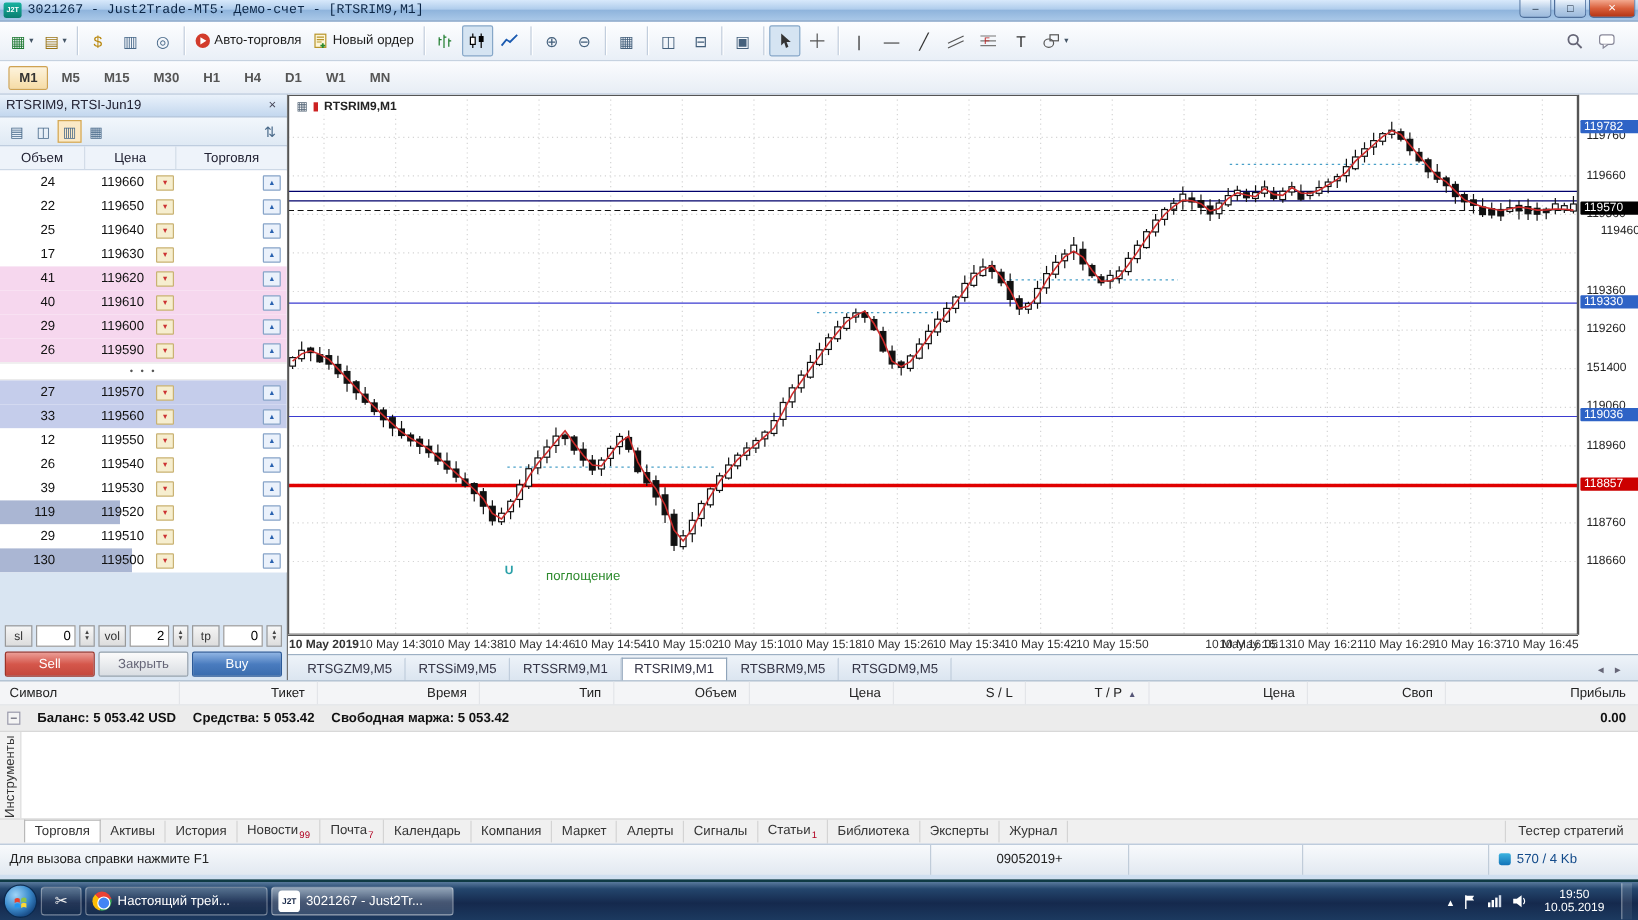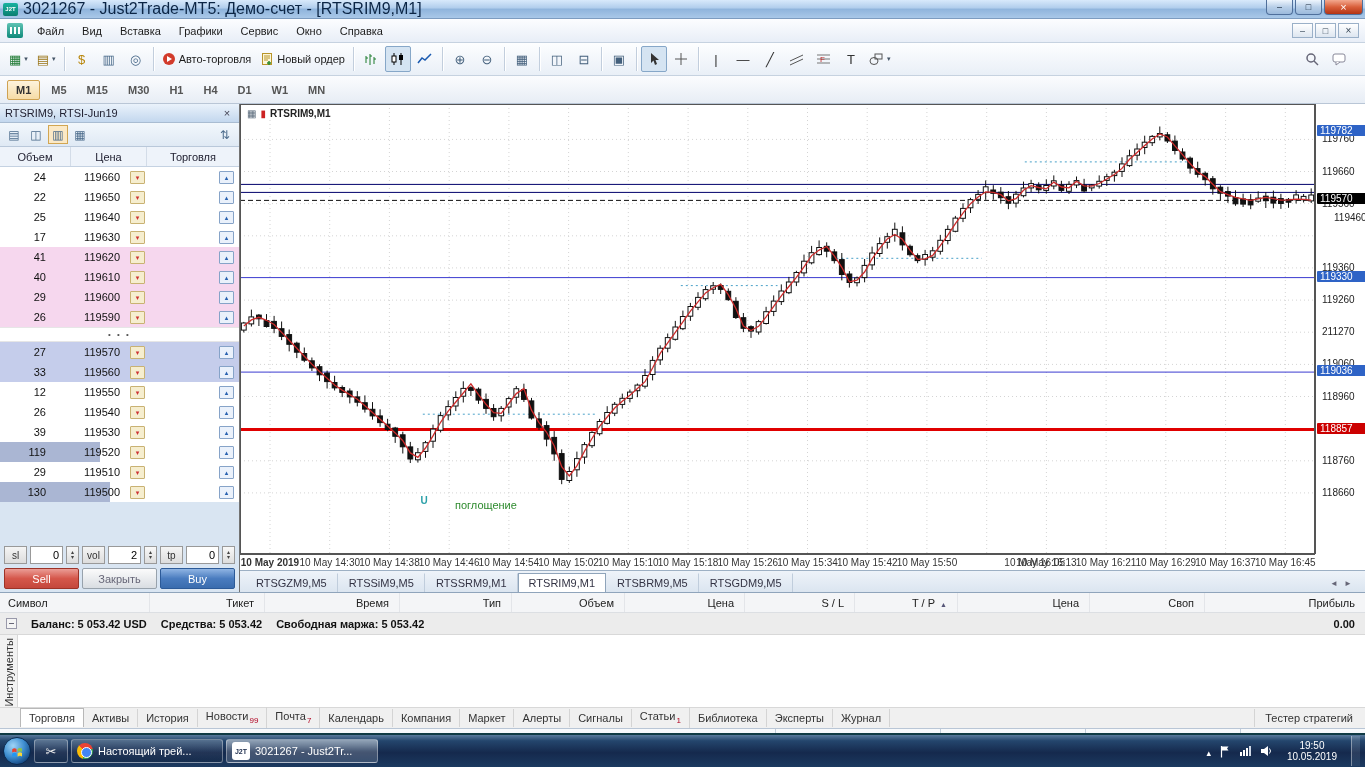--- a/index.html
+++ b/index.html
@@ -2,21 +2,21 @@
 <html><head>
 <meta charset="utf-8">
 <style>
 *{margin:0;padding:0;box-sizing:border-box;font-family:"Liberation Sans",sans-serif;}
 html,body{width:1365px;height:767px;overflow:hidden;background:#0f3a44;}
 .screen{width:1365px;height:767px;display:flex;flex-direction:column;}
 .window{height:735px;display:flex;flex-direction:column;background:#cfdff0;min-height:0;}
 
 .titlebar{flex:0 0 18px;background:linear-gradient(180deg,#d8e9fb 0%,#b0cdec 45%,#8fb4dc 50%,#a9c8e8 100%);display:flex;align-items:center;padding:0 3px;position:relative;border-bottom:1px solid #7d9cc0;}
 .app-icon{width:15px;height:13px;background:linear-gradient(#18b2a0,#0b7e70);color:#fff;font-size:6px;font-weight:bold;display:flex;align-items:center;justify-content:center;margin-right:5px;border-radius:2px;}
-.title-text{font-size:16px;color:#0b2545;}
+.title-text{font-size:11px;color:#0b2545;font-family:Liberation Mono, monospace;}
 .title-btns{position:absolute;right:2px;top:0;display:flex;}
 .tbtn{width:27px;height:15px;border:1px solid #4f6f9b;border-top:none;border-radius:0 0 4px 4px;background:linear-gradient(#eef5fd,#b8cfe8 50%,#9cbadc);display:flex;align-items:center;justify-content:center;font-size:9px;color:#123;margin-left:2px;}
 .tb-min::after{content:"–";}
 .tb-max::after{content:"□";}
 .tb-close{background:linear-gradient(#f3a98f,#d95f3b 50%,#b33414);color:#fff;width:39px;}
 .tb-close::after{content:"×";font-size:11px;}
 
 .menubar{flex:0 0 24px;background:linear-gradient(#fcfdff,#e8eef7);display:flex;align-items:center;border-bottom:1px solid #c6d2e0;padding:0 2px;}
 .menu-appicon{width:16px;height:15px;margin:0 5px;background:linear-gradient(#5fc3b4,#0f8a7a);border-radius:2px;position:relative;}
 .menu-appicon::after{content:"";position:absolute;left:3px;right:3px;top:4px;bottom:4px;background:repeating-linear-gradient(90deg,#fff 0 2px,transparent 2px 4px);}
@@ -156,37 +156,20 @@
     <div class="titlebar">
       <span class="app-icon">J2T</span>
       <span class="title-text">3021267 - Just2Trade-MT5: Демо-счет - [RTSRIM9,M1]</span>
       <div class="title-btns">
         <span class="tbtn tb-min"></span>
         <span class="tbtn tb-max"></span>
         <span class="tbtn tb-close"></span>
       </div>
     </div>
 
-    <div class="menubar">
-      <span class="menu-appicon"></span>
-      <div id="menu-items" style="display:flex;">
-          <span class="menu-item">Файл</span>
-          <span class="menu-item">Вид</span>
-          <span class="menu-item">Вставка</span>
-          <span class="menu-item">Графики</span>
-          <span class="menu-item">Сервис</span>
-          <span class="menu-item">Окно</span>
-          <span class="menu-item">Справка</span>
-        </div>
-      <div class="mdi-btns">
-        <span class="mbtn m-min"></span>
-        <span class="mbtn m-max"></span>
-        <span class="mbtn m-close"></span>
-      </div>
-    </div>
 
     <div id="toolbar" class="toolbar">
         <div class="tb-group">
           <button class="tb-btn">
             <span class="tb-glyph" style="color: rgb(31, 122, 51);">▦</span>
             <span class="tb-dd">▾</span>
           </button>
           <button class="tb-btn">
             <span class="tb-glyph" style="color: rgb(154, 116, 22);">▤</span>
             <span class="tb-dd">▾</span>
@@ -847,21 +830,21 @@
           </div>
           <div id="marker" class="marker" style="left: 180.6px; top: 390.929px; color: rgb(42, 160, 168);">U</div>
           <div id="annotation" class="annotation" style="left: 215px; top: 394.786px; color: rgb(46, 139, 46);">поглощение</div>
           <div id="price-scale" class="price-scale">
               <span class="tick" style="top: 29.3571px;">119760</span>
               <span class="tick" style="top: 61.5px;">119660</span>
               <span class="tick" style="top: 93.6429px;">119560</span>
               <span class="tick" style="top: 108px; margin-left: 12px;">119460</span>
               <span class="tick" style="top: 157.929px;">119360</span>
               <span class="tick" style="top: 190.071px;">119260</span>
-              <span class="tick" style="top: 222.214px;">211270</span>
+              <span class="tick" style="top: 222.214px;">151400</span>
               <span class="tick" style="top: 254.357px;">119060</span>
               <span class="tick" style="top: 286.5px;">118960</span>
               <span class="tick" style="top: 318.643px;">118860</span>
               <span class="tick" style="top: 350.786px;">118760</span>
               <span class="tick" style="top: 382.929px;">118660</span>
               <span class="badge" style="top: 21.2857px; background: rgb(46, 99, 198);">119782</span>
               <span class="badge" style="top: 89.4286px; background: rgb(0, 0, 0);">119570</span>
               <span class="badge" style="top: 166.571px; background: rgb(46, 99, 198);">119330</span>
               <span class="badge" style="top: 261.071px; background: rgb(46, 99, 198);">119036</span>
               <span class="badge" style="top: 318.607px; background: rgb(204, 0, 0);">118857</span>

